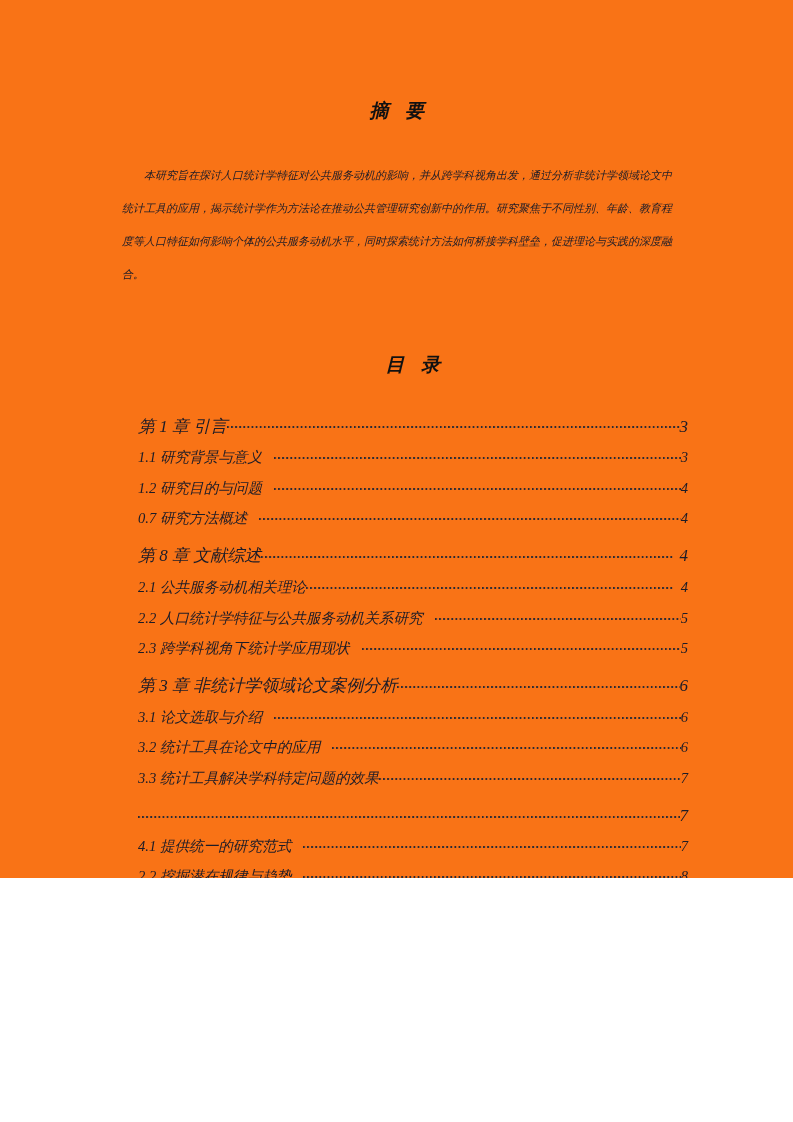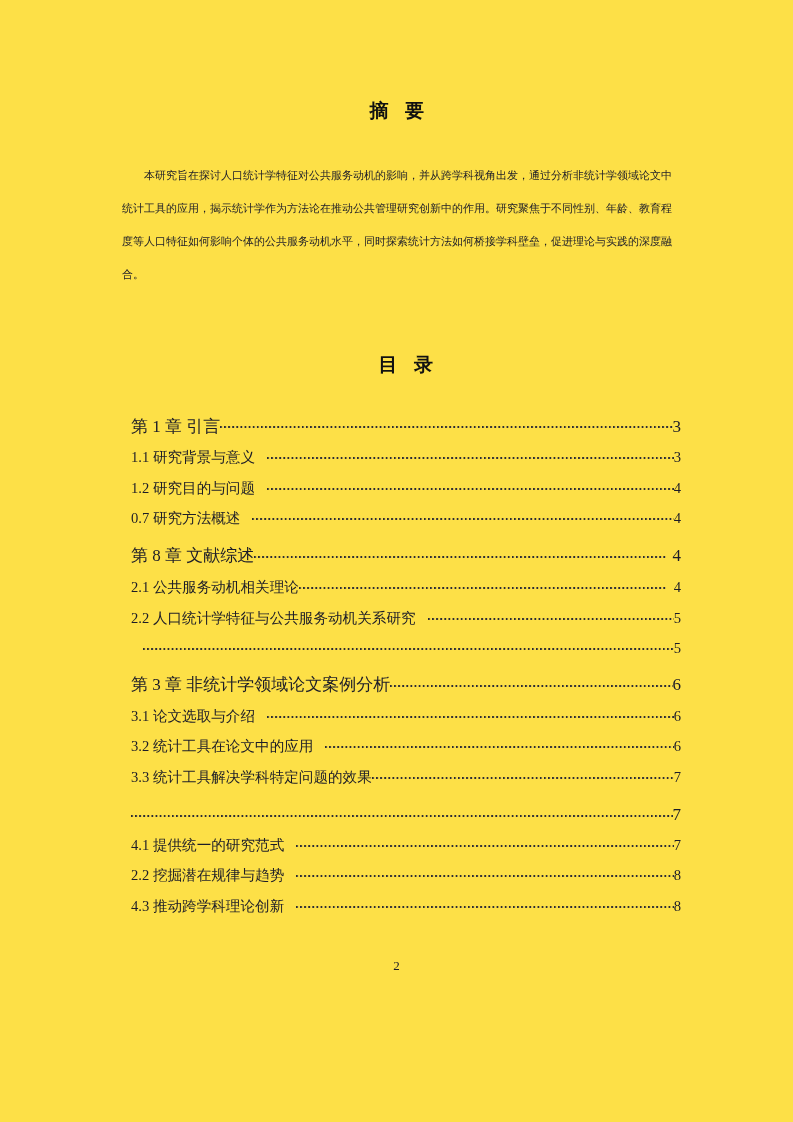--- a/index.html
+++ b/index.html
@@ -3,25 +3,26 @@
 <meta charset="utf-8">
 <style>
   html, body {
     margin: 0;
     padding: 0;
     background: #ffffff;
   }
   .page {
     position: relative;
     width: 793px;
-    height: 1122px;
-    background: #fde047;
+    height: 878px;
+    background: #f97316;
     overflow: hidden;
     font-family: "Liberation Serif", "DejaVu Serif", serif;
     color: #1a1a1a;
+    font-style: italic;
   }
 
   
   .abstract-section {
     position: absolute;
     left: 122px;
     top: 98px;
     width: 550px;
   }
   .doc-heading {
@@ -43,21 +44,21 @@
     line-height: 33px;
     text-align: justify;
     text-justify: inter-ideograph;
     text-indent: 2em;
     color: #1c1c28;
   }
 
   
   .toc-section {
     position: absolute;
-    left: 131px;
+    left: 138px;
     top: 352px;
     width: 550px;
   }
   .toc-list {
     margin-top: 36px;
   }
   .toc-row {
     display: flex;
     align-items: baseline;
     width: 100%;
@@ -162,20 +163,21 @@
           <span class="toc-label">2.1  公共服务动机相关理论</span>
           <span class="toc-leader"></span>
           <span class="toc-page">4</span>
         </div>
         <div class="toc-row level-section gap-before-leader">
           <span class="toc-label">2.2  人口统计学特征与公共服务动机关系研究</span>
           <span class="toc-leader"></span>
           <span class="toc-page">5</span>
         </div>
         <div class="toc-row level-section gap-before-leader">
+          <span class="toc-label">2.3  跨学科视角下统计学应用现状</span>
           <span class="toc-leader"></span>
           <span class="toc-page">5</span>
         </div>
         <div class="toc-row level-chapter">
           <span class="toc-label">第 3 章  非统计学领域论文案例分析</span>
           <span class="toc-leader"></span>
           <span class="toc-page">6</span>
         </div>
         <div class="toc-row level-section gap-before-leader">
           <span class="toc-label">3.1  论文选取与介绍</span>

